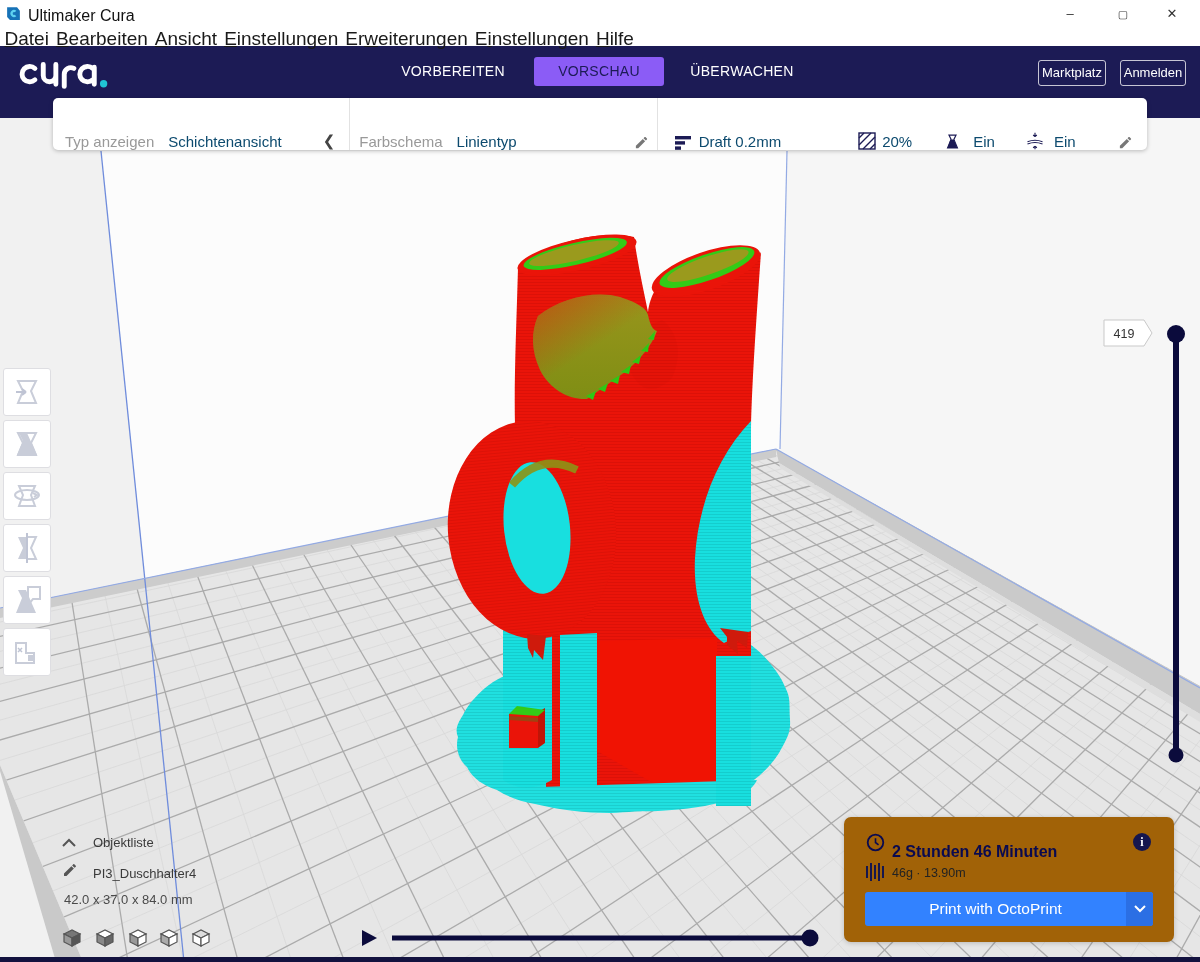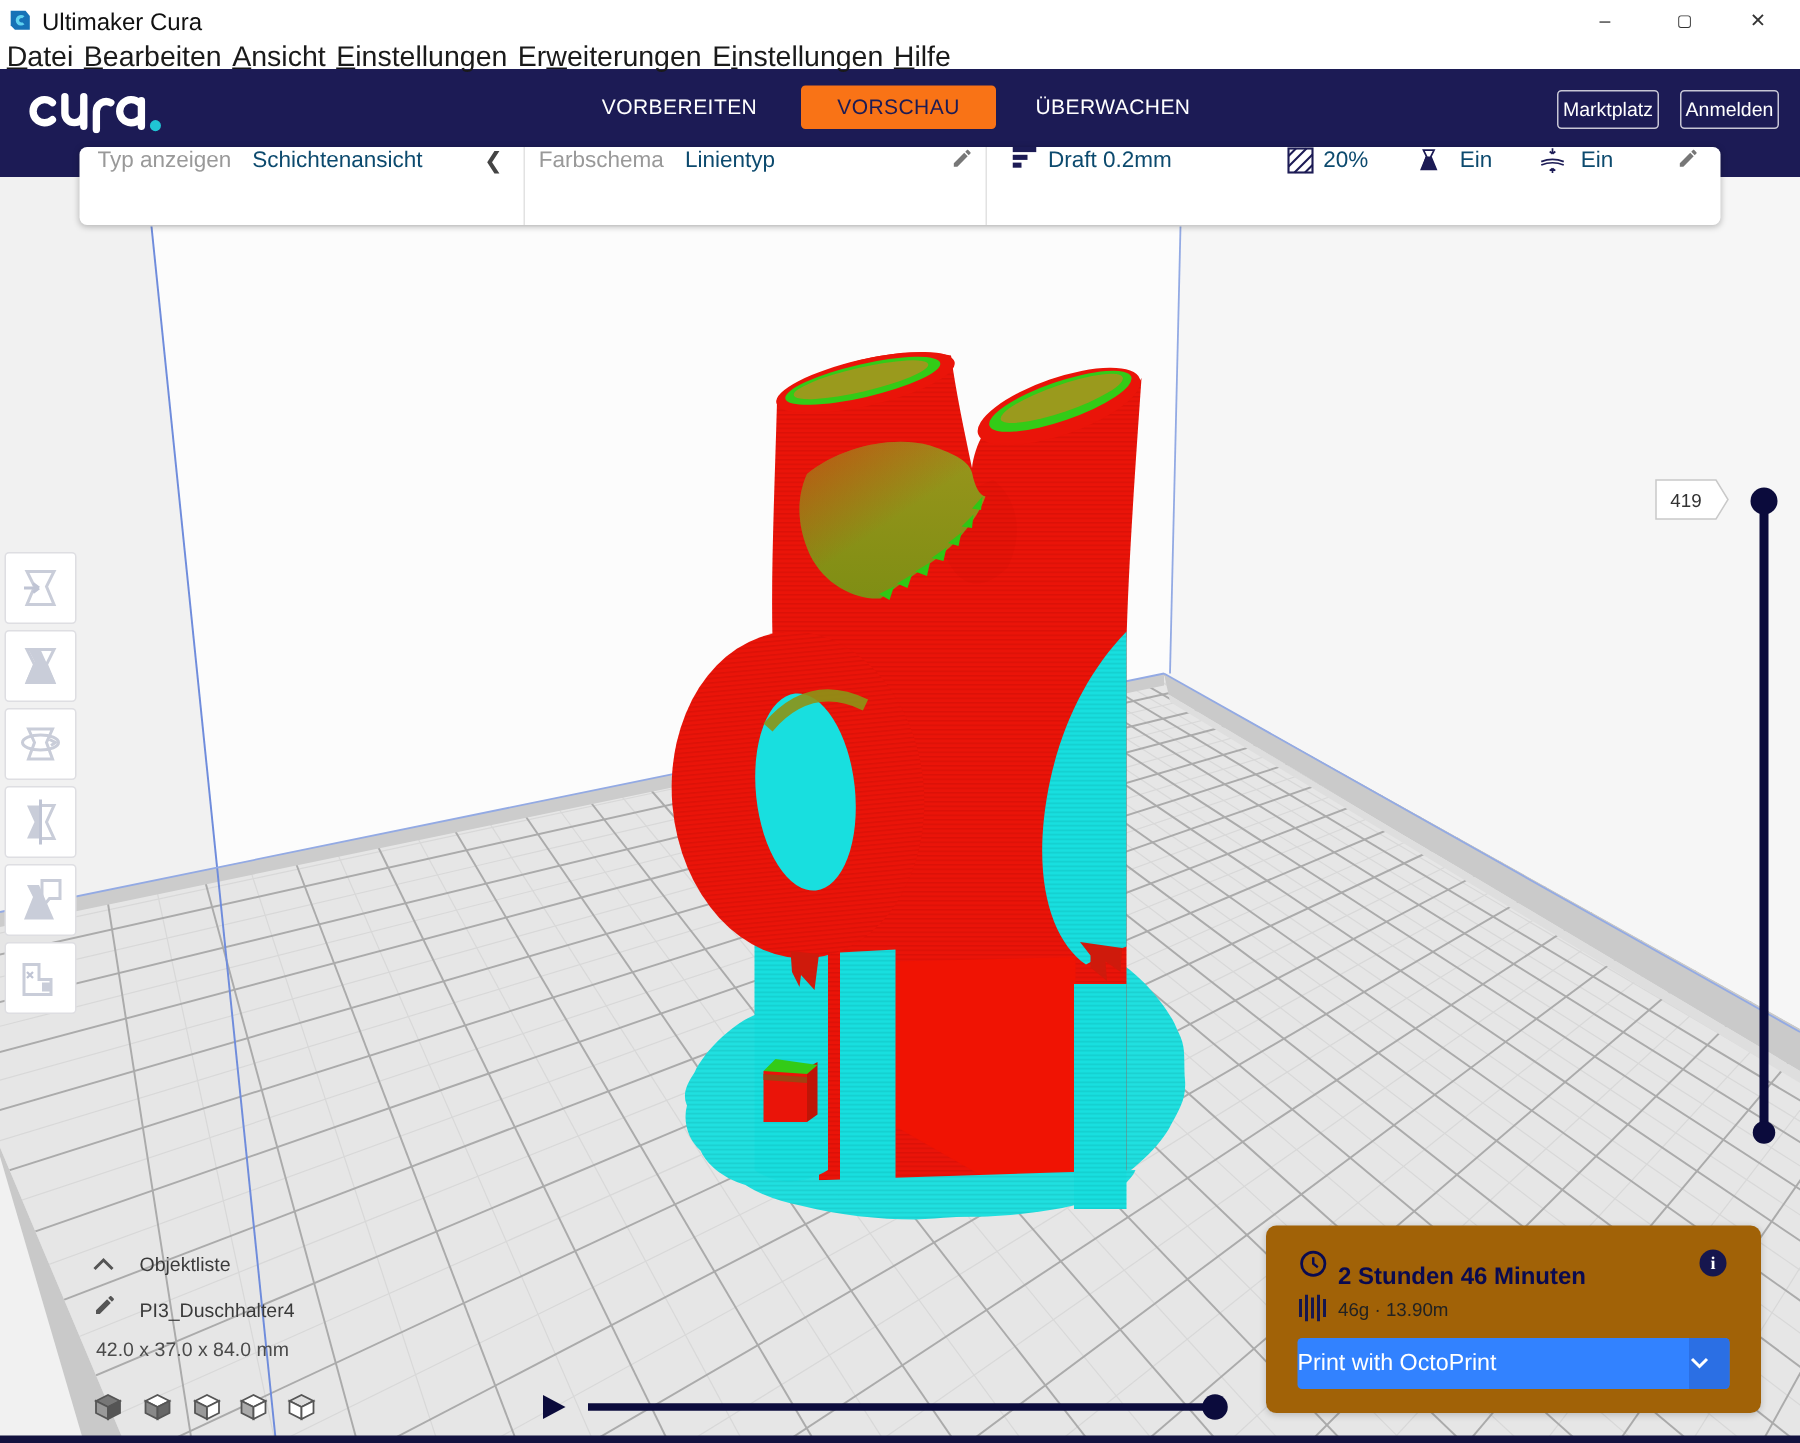--- a/index.html
+++ b/index.html
@@ -6,35 +6,35 @@
 body{position:relative;background:#f2f2f2}
 .titlebar{position:absolute;left:0;top:0;width:1200px;height:28px;background:#fff;z-index:30}
 .titlebar .appicon{position:absolute;left:5px;top:5px;width:17px;height:17px}
 .titlebar .title{position:absolute;left:28px;top:7px;font-size:16px;color:#111}
 .winbtn{position:absolute;top:0;height:28px;width:34px;color:#333;text-align:center;line-height:28px;font-size:13px}
 .menubar{position:absolute;left:0;top:28px;width:1200px;height:18px;background:#fff;z-index:30;font-size:19px;color:#1a1a1a}
 .menubar span{margin-right:0;padding:0 3.5px}
 .menubar u{text-decoration:underline}
 .header{position:absolute;left:0;top:46px;width:1200px;height:72px;background:#1c1b55;z-index:20}
 .tab{position:absolute;top:11px;height:29px;line-height:29px;color:#fff;font-size:14px;letter-spacing:.3px;border-radius:3px;text-align:center}
-.tab.active{background:#f97316;color:#1c1b55}
+.tab.active{background:#8b5cf6;color:#1c1b55}
 .hbtn{position:absolute;top:14px;height:26px;line-height:24px;border:1px solid rgba(255,255,255,.75);border-radius:3px;color:#fff;font-size:13px;text-align:center}
-.toolbar{position:absolute;left:53px;top:98px;width:1094px;height:52px;background:#fff;border-radius:5px;box-shadow:0 1px 4px rgba(0,0,0,.25);z-index:25;display:flex;align-items:flex-start;font-size:15px}
+.toolbar{position:absolute;left:53px;top:98px;width:1094px;height:52px;background:#fff;border-radius:5px;box-shadow:0 1px 4px rgba(0,0,0,.25);z-index:25;display:flex;align-items:flex-end;font-size:15px}
 .tsep{width:1px;height:52px;background:#e2e2e2}
 .tlabel{color:#999}
 .tval{color:#0c4a6e}
 .viewport{position:absolute;left:0;top:118px;width:1200px;height:844px;z-index:1}
 .lefttools{position:absolute;left:3px;top:368px;z-index:10}
 .ltbtn{width:48px;height:48px;background:#fff;border:1px solid #dedee2;border-radius:3px;margin-bottom:4px;position:relative}
 .objlist{position:absolute;left:60px;top:830px;z-index:10;color:#3a3a3a;font-size:13px}
 .simslider{position:absolute;z-index:10}
 .card{position:absolute;left:844px;top:817px;width:330px;height:125px;background:#a16207;border-radius:7px;box-shadow:0 1px 5px rgba(0,0,0,.2);z-index:12}
 .card .time{position:absolute;left:48px;top:26px;font-size:16px;font-weight:bold;color:#0a0a50}
 .card .mat{position:absolute;left:48px;top:49px;font-size:12.5px;color:#222}
-.pbtn{position:absolute;left:21px;top:75px;width:288px;height:34px;background:#3282ff;border-radius:3px;color:#fff;font-size:15.5px;line-height:34px;padding-right:27px}
+.pbtn{position:absolute;left:21px;top:75px;width:288px;height:34px;background:#3282ff;border-radius:3px;color:#fff;font-size:15.5px;text-align:center;line-height:34px;padding-right:27px}
 .pbtn .dd{position:absolute;right:0;top:0;width:27px;height:34px;background:#2b6fe4;border-radius:0 3px 3px 0}
 .bottombar{position:absolute;left:0;top:957px;width:1200px;height:5px;background:#13123f;z-index:15}
 </style></head>
 <body>
 
 <div class="viewport">
 <svg width="1200" height="844" viewBox="0 118 1200 844">
 <defs>
 <clipPath id="floorclip">
           <polygon points="0,608 776,449 1200,686 1200,962 83,962 0,765"></polygon>

